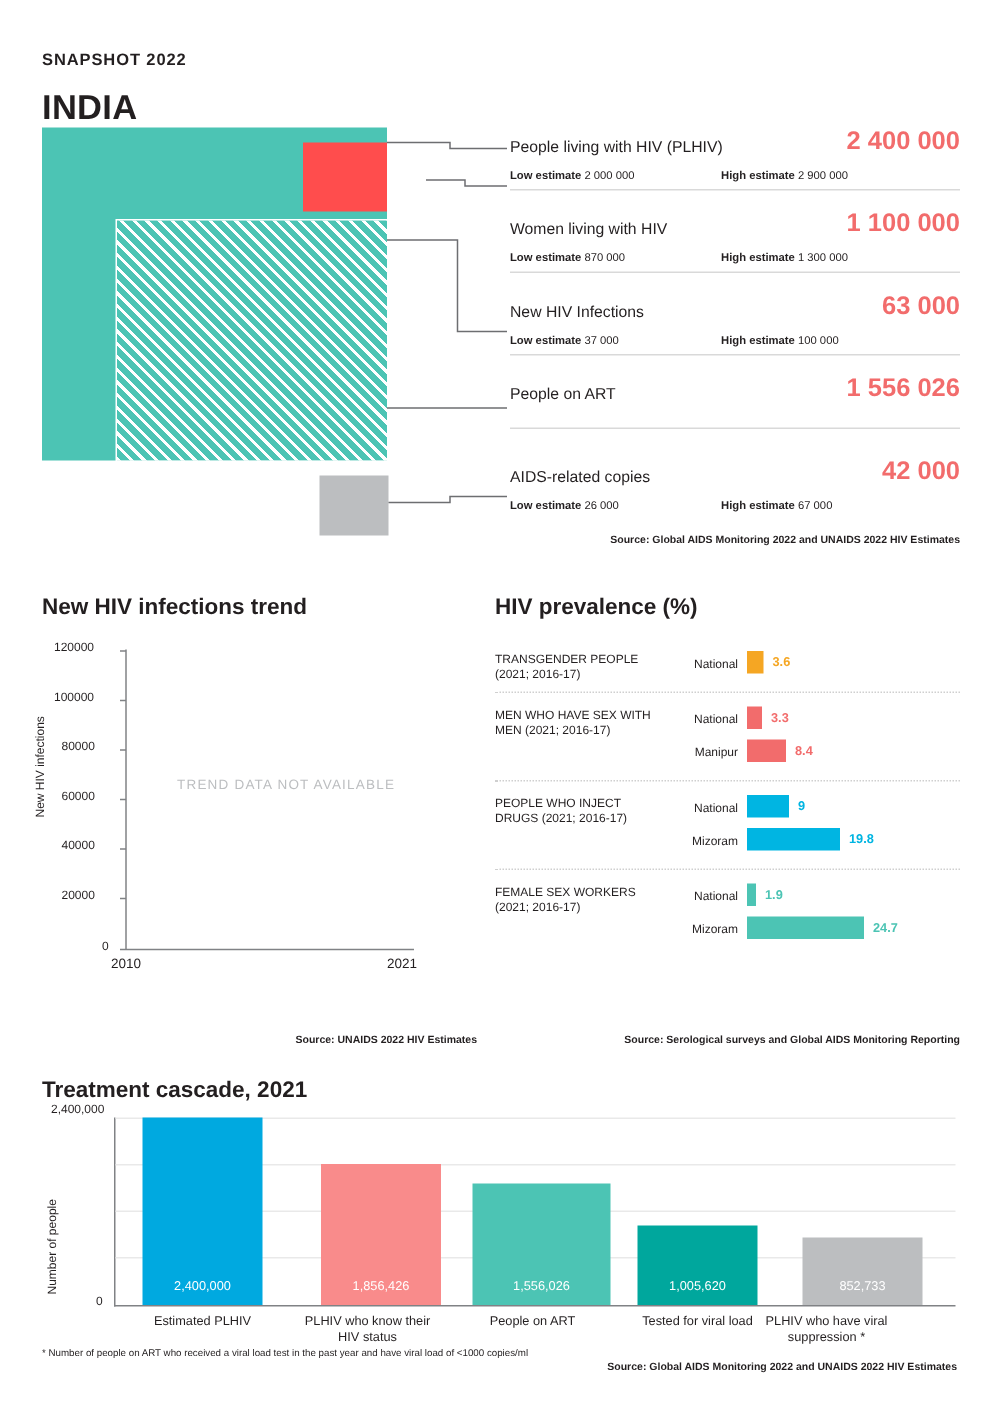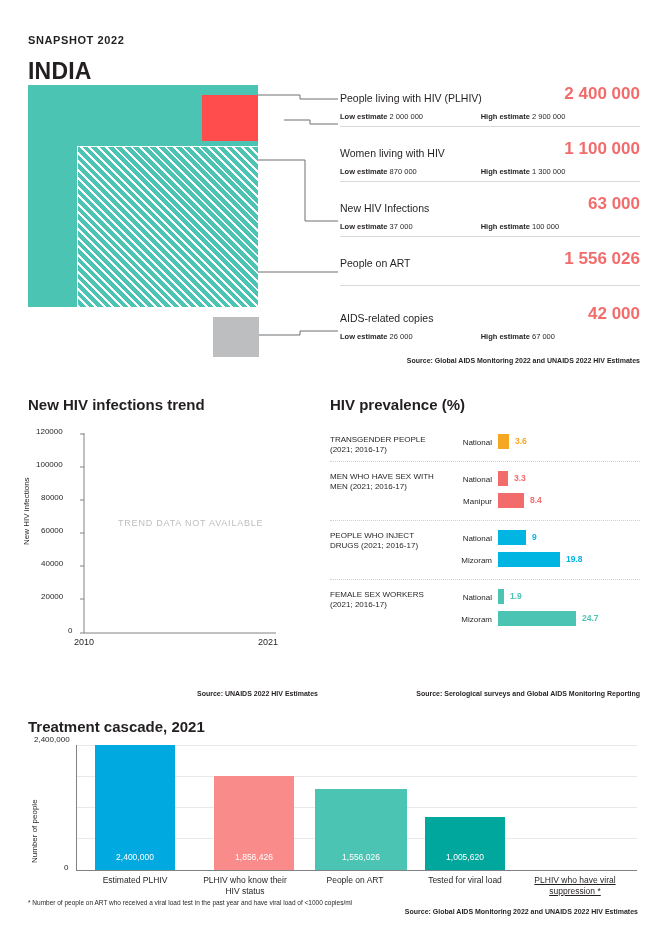--- a/index.html
+++ b/index.html
@@ -475,26 +475,29 @@
       </div>
       <div class="casc-bar" style="left:137px; width:80px; height:94px; background:#f98b8b;">
         <span class="vlab">1,856,426</span>
       </div>
       <div class="casc-bar" style="left:238px; width:92px; height:81px; background:#4cc4b4;">
         <span class="vlab">1,556,026</span>
       </div>
       <div class="casc-bar" style="left:348px; width:80px; height:53px; background:#00a79d;">
         <span class="vlab">1,005,620</span>
       </div>
+      <div class="casc-bar" style="left:458px; width:80px; height:45px; background:#bcbec0;">
+        <span class="vlab">852,733</span>
+      </div>
 
       <div class="casc-xlab" style="left:8px; width:100px;">Estimated PLHIV</div>
       <div class="casc-xlab" style="left:118px; width:100px;">PLHIV who know their HIV status</div>
       <div class="casc-xlab" style="left:228px; width:100px;">People on ART</div>
       <div class="casc-xlab" style="left:338px; width:100px;">Tested for viral load</div>
-      <div class="casc-xlab" style="left:448px; width:100px;text-decoration:underline;">PLHIV who have viral suppression *</div>
+      <div class="casc-xlab" style="left:424px; width:100px;">PLHIV who have viral suppression *</div>
     </div>
   </div>
 
   <div class="casc-foot">* Number of people on ART who received a viral load test in the past year and have viral load of &lt;1000 copies/ml</div>
   <div class="casc-src">
     <b>Source: Global AIDS Monitoring 2022 and UNAIDS 2022 HIV Estimates</b>
   </div>
 
 </div>
 

